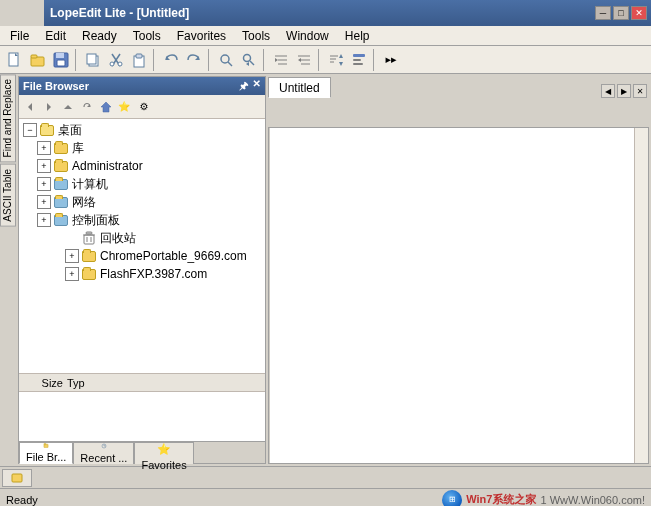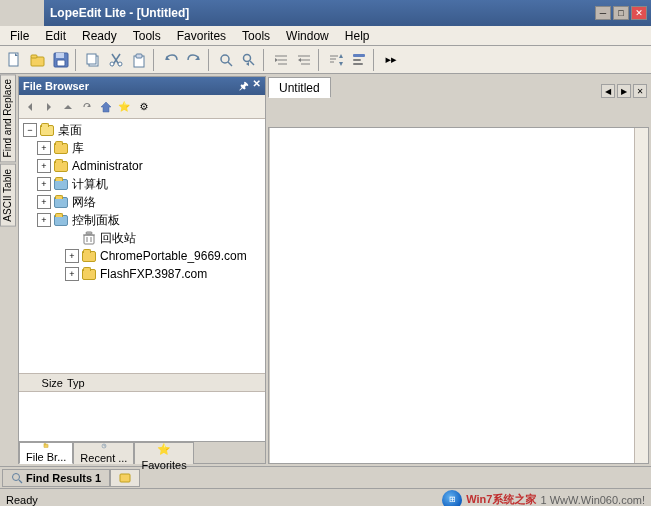--- a/index.html
+++ b/index.html
@@ -775,27 +775,20 @@
     </div>
     <div id="editor-content">
       <div id="line-numbers"></div>
       <div id="editor-text" contenteditable="true" style=""></div>
       <div id="editor-scrollbar"></div>
     </div>
   </div>
 </div>
 
 <div id="bottom-tabs">
-  <div class="bottom-tab active">
-    <svg width="12" height="12" viewBox="0 0 12 12">
-        <circle cx="5" cy="5" r="3.5" fill="none" stroke="#6080a0" stroke-width="1"></circle>
-        <line x1="8" y1="8" x2="11" y2="11" stroke="#6080a0" stroke-width="1.2"></line>
-      </svg>
-    <span>Find Results 1</span>
-  </div>
   <div class="bottom-tab">
     <svg width="12" height="12" viewBox="0 0 12 12">
         <rect x="1" y="2" width="10" height="8" rx="1" fill="#f5d060" stroke="#c0a020"></rect>
       </svg>
   </div>
 </div>
 
 <div id="status-bar">
   <div id="status-left">
     <span>Ready</span>

